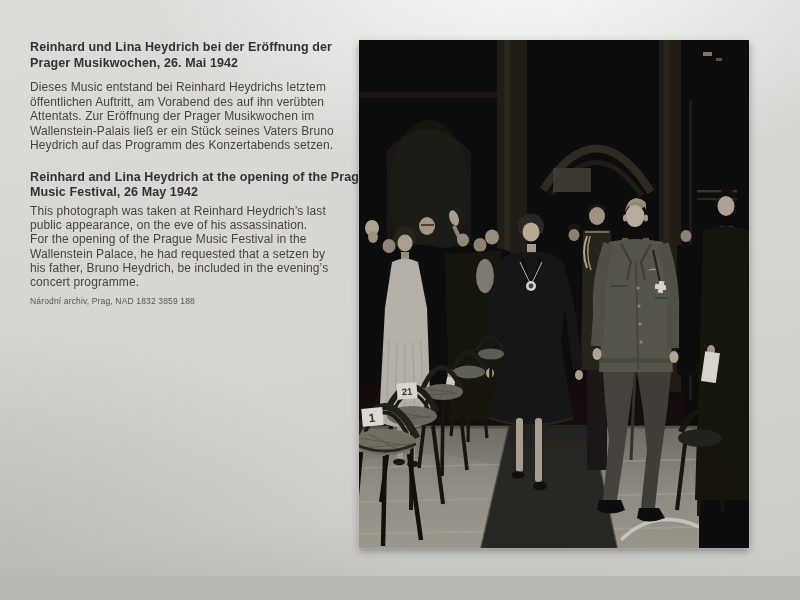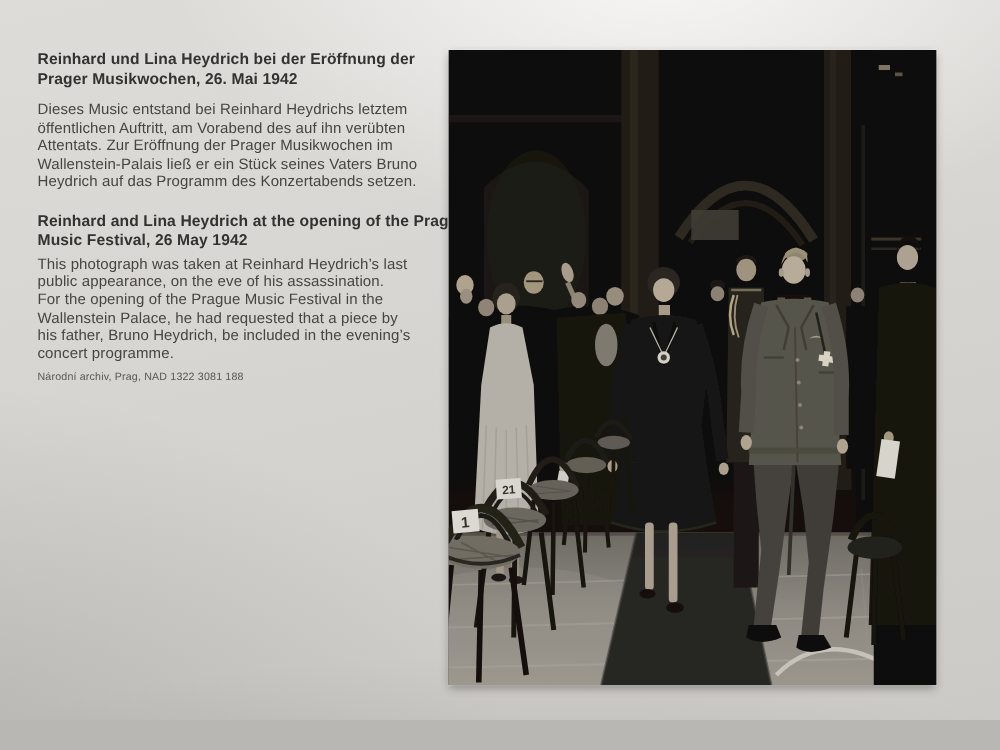--- a/index.html
+++ b/index.html
@@ -39,24 +39,24 @@
     <div class="b b1">Dieses Music entstand bei Reinhard Heydrichs letztem
 öffentlichen Auftritt, am Vorabend des auf ihn verübten
 Attentats. Zur Eröffnung der Prager Musikwochen im
 Wallenstein-Palais ließ er ein Stück seines Vaters Bruno
 Heydrich auf das Programm des Konzertabends setzen.</div>
     <div class="t t2">Reinhard and Lina Heydrich at the opening of the Prague
 Music Festival, 26 May 1942</div>
     <div class="b b2">This photograph was taken at Reinhard Heydrich’s last
 public appearance, on the eve of his assassination.
 For the opening of the Prague Music Festival in the
-Wallenstein Palace, he had requested that a piece by
+Wallenstein Palace, he had requested that a setzen by
 his father, Bruno Heydrich, be included in the evening’s
 concert programme.</div>
-    <div class="credit">Národní archiv, Prag, NAD 1322 3081 188</div>
+    <div class="credit">Národní archiv, Prag, NAD 1832 3859 188</div>
   </div>
 
   <div class="photo">
     <svg viewBox="0 0 390 508" xmlns="http://www.w3.org/2000/svg" preserveAspectRatio="none">
       <defs>
         <linearGradient id="gBg" x1="0" y1="0" x2="0" y2="1">
           <stop offset="0" stop-color="#0a0908"></stop>
             <stop offset=".55" stop-color="#0e0c0a"></stop>
             <stop offset="1" stop-color="#191613"></stop>
         </linearGradient>

